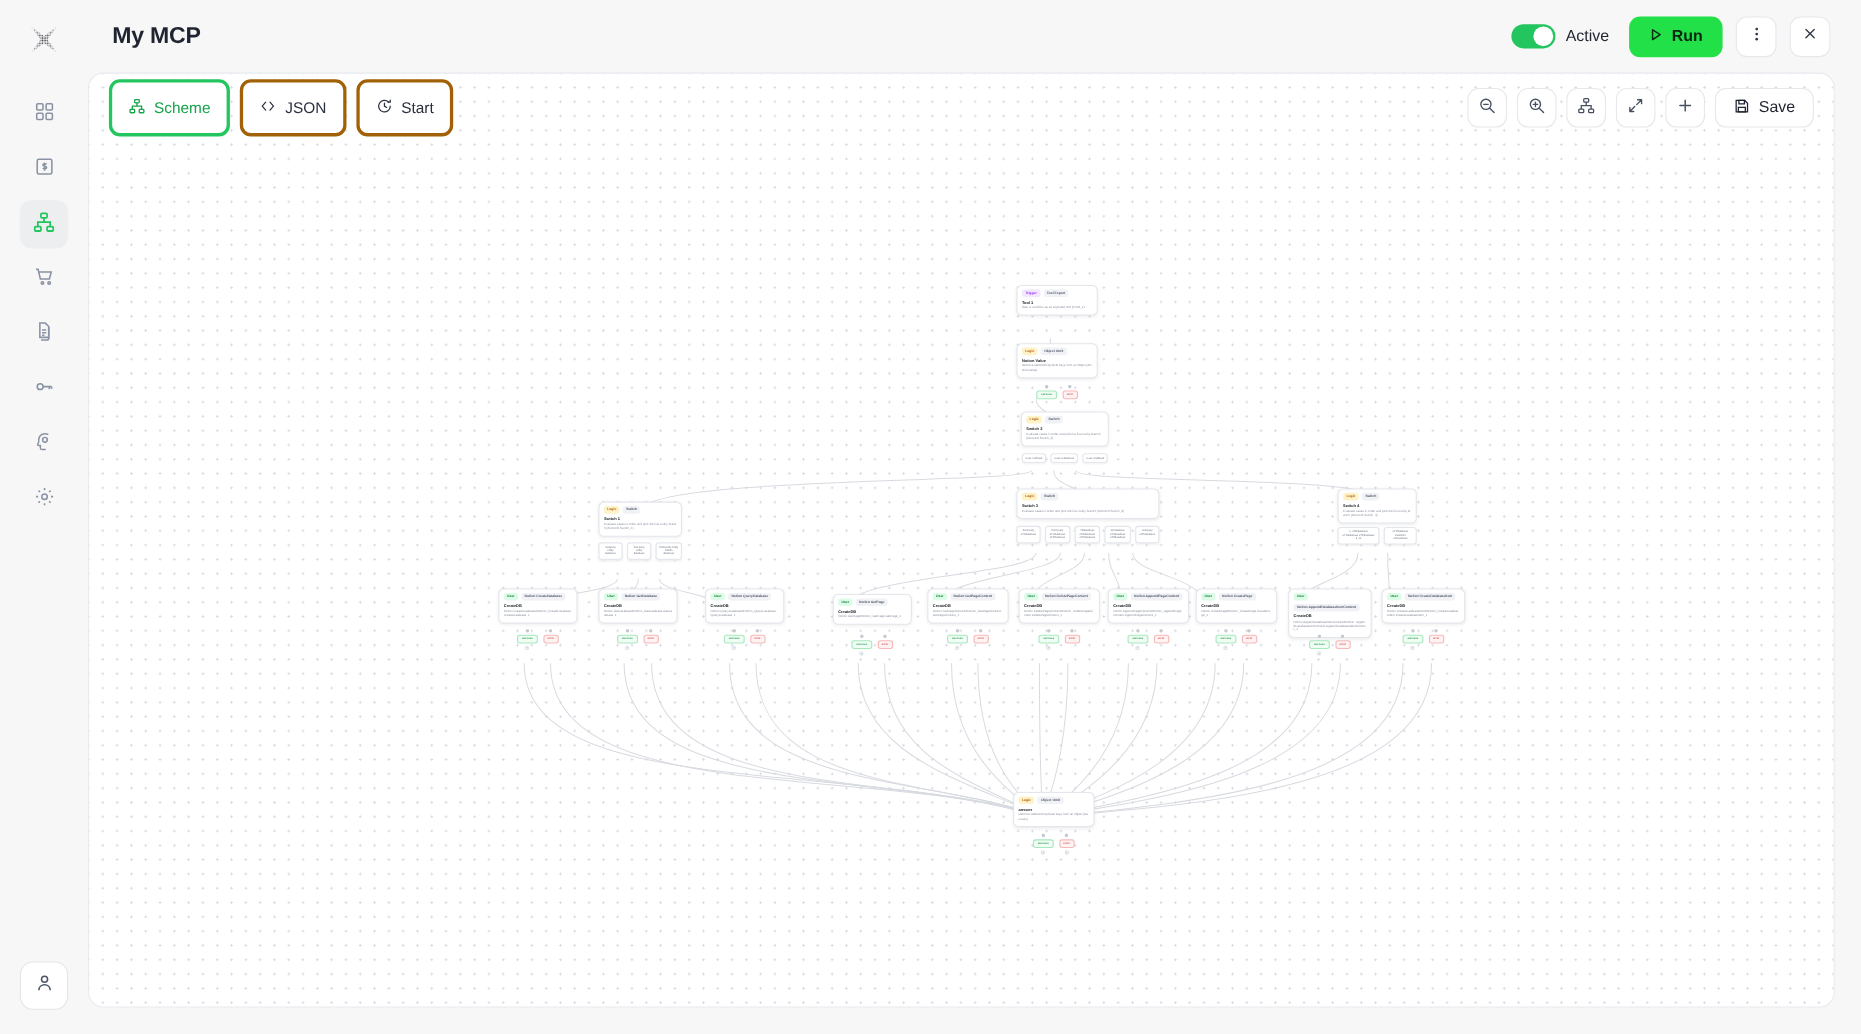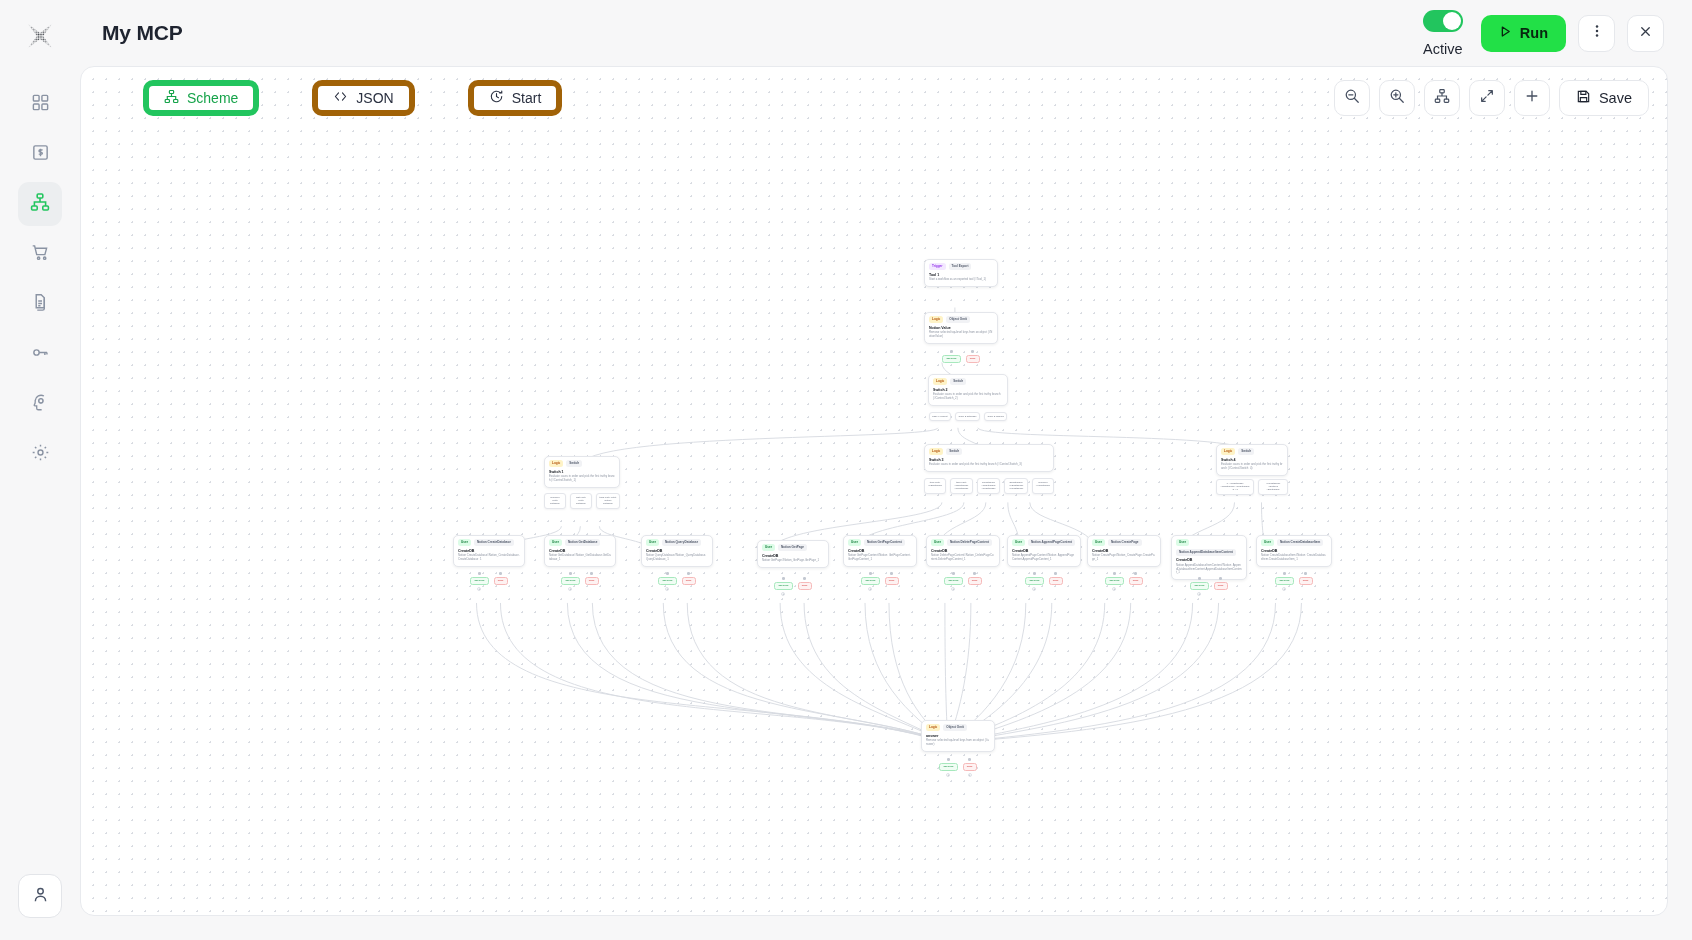--- a/index.html
+++ b/index.html
@@ -44,21 +44,21 @@
   
   .main { flex: 1 1 auto; display: flex; flex-direction: column; min-width: 0; }
 
   
   .topbar {
     height: 66px; display: flex; align-items: center;
     padding: 0 28px 0 22px; gap: 12px;
   }
   .title { font-size: 21px; font-weight: 700; letter-spacing: -0.2px; }
   .topbar-spacer { flex: 1 1 auto; }
-  .toggle-wrap { display: flex; align-items: center; gap: 9px; margin-right: 6px; flex-direction: column; }
+  .toggle-wrap { display: flex; align-items: center; gap: 9px; margin-right: 6px; }
   .toggle {
     width: 40px; height: 22px; border-radius: 11px; background: #22c55e;
     position: relative; cursor: pointer; flex: 0 0 auto;
   }
   .toggle .knob {
     position: absolute; top: 2px; left: 20px;
     width: 18px; height: 18px; border-radius: 50%; background: #fff;
   }
   .toggle-label { font-size: 14.5px; color: #1f2430; }
   .run-btn {
@@ -90,24 +90,24 @@
 
   
   .toolbar {
     position: absolute; top: 0; left: 0; right: 0; height: 62px;
     display: flex; align-items: center; padding: 0 18px; z-index: 30;
     pointer-events: none;
   }
   .toolbar > * { pointer-events: auto; }
   .seg-group { display: flex; gap: 9px; }
   .seg {
-    height: 36px; padding: 0 15px; border-radius: 10px;
-    background: #fff; border: 6px solid #a16207;
+    height: 52px; padding: 0 15px; border-radius: 10px;
+    background: #fff; border: 3px solid #a16207;
     display: flex; align-items: center; gap: 8px;
-    font-size: 14px; color: #2a3040; cursor: pointer; font-weight: 500; margin-left: 44px;
+    font-size: 14px; color: #2a3040; cursor: pointer; font-weight: 500;
   }
   .seg.active { border-color: #22c55e; color: #16a34a; }
   .toolbar-spacer { flex: 1 1 auto; }
   .tool-right { display: flex; align-items: center; gap: 9px; }
   .tool-btn {
     width: 36px; height: 36px; border-radius: 10px;
     background: #fff; border: 1px solid #e6e8ec;
     display: flex; align-items: center; justify-content: center;
     cursor: pointer; color: #475061;
   }

